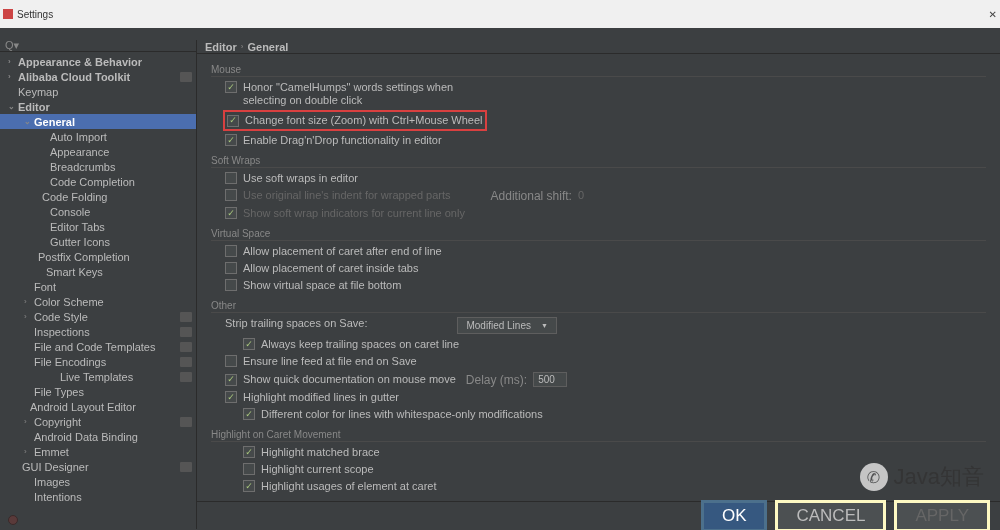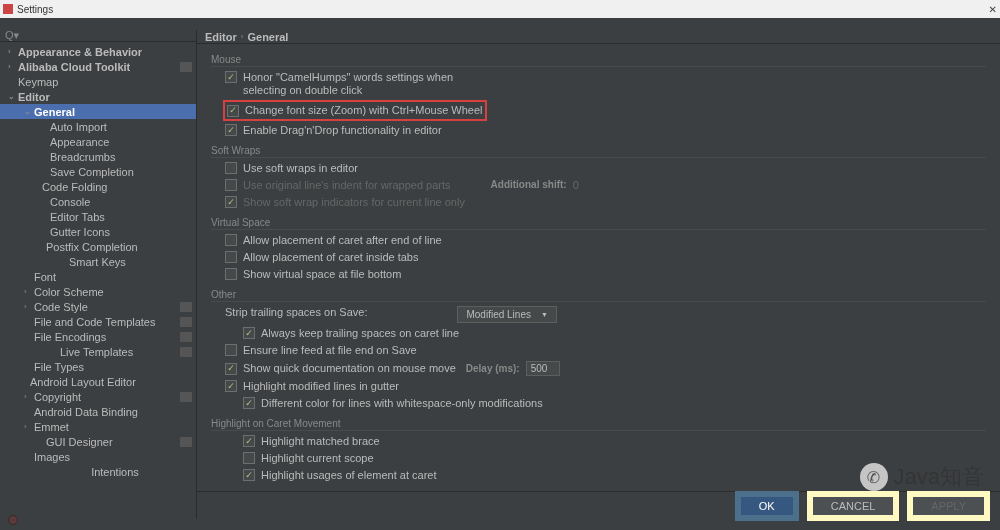--- a/index.html
+++ b/index.html
@@ -1,17 +1,17 @@
 <!DOCTYPE html>
 <html><head>
 <meta charset="utf-8">
 <style>
 * { margin: 0; padding: 0; box-sizing: border-box; font-family: "Segoe UI", Arial, sans-serif; }
 body { width: 1000px; height: 530px; background: #3c3f41; color: #bbbbbb; font-size: 11px; overflow: hidden; position: relative; }
-.titlebar { height: 18px; background: #f0f0f0; color: #333; display: flex; align-items: center; padding: 0 3px; font-size: 10px; }
+.titlebar { height: 28px; background: #f0f0f0; color: #333; display: flex; align-items: center; padding: 0 3px; font-size: 10px; }
 .titlebar-icon { width: 10px; height: 10px; background: #cc4444; margin-right: 4px; }
 .close-x { margin-left: auto; font-size: 10px; cursor: pointer; color: #444; }
 .menustrip { height: 12px; background: #3c3f41; }
 .main { display: flex; height: 489px; }
 .left { width: 197px; background: #3c3f41; border-right: 1px solid #2b2b2b; display: flex; flex-direction: column; }
 .searchbar { height: 12px; border-bottom: 1px solid #2b2b2b; display: flex; align-items: center; padding: 0 5px; color: #888; }
 .tree { flex: 1; overflow-y: auto; padding-top: 2px; }
 .tree-item { display: flex; align-items: center; height: 15px; padding-left: 8px; cursor: pointer; color: #bbbbbb; position: relative; }
 .tree-item.selected { background: #4b6eaf; color: #fff; }
 .tree-item.bold { font-weight: bold; }
@@ -24,25 +24,25 @@
 .content { flex: 1; overflow-y: auto; padding: 4px 14px; }
 .section-title { color: #888; font-size: 10px; margin-top: 6px; margin-bottom: 2px; border-bottom: 1px solid #4a4a4a; padding-bottom: 1px; }
 .opt-row { display: flex; align-items: flex-start; padding: 2px 0 2px 14px; }
 .opt-row.sub { padding-left: 32px; }
 .checkbox { width: 12px; height: 12px; border: 1px solid #6e6e6e; background: #45494a; margin-right: 6px; flex-shrink: 0; display: flex; align-items: center; justify-content: center; cursor: pointer; }
 .checkbox.checked::after { content: "✓"; color: #a9c77d; font-size: 9px; line-height: 1; }
 .opt-label { line-height: 13px; }
 .disabled { color: #666; }
 .highlight-box { border: 2px solid #d94040; padding: 2px; margin: 1px 0; display: inline-flex; align-items: center; }
 .inline-input { background: #45494a; border: 1px solid #5e5e5e; color: #bbb; padding: 1px 4px; font-size: 10px; width: 34px; margin-left: 6px; }
-.inline-label { color: #888; margin-left: 10px; font-size: 10px; font-weight: bold; }
+.inline-label { color: #888; margin-left: 10px; font-size: 12px; }
 .select { background: #45494a; border: 1px solid #5e5e5e; color: #bbb; padding: 2px 8px; font-size: 10px; display: inline-flex; align-items: center; min-width: 76px; justify-content: space-between; cursor: pointer; }
 .select-arrow { margin-left: 10px; font-size: 7px; }
 .buttonbar { height: 28px; border-top: 1px solid #2b2b2b; display: flex; align-items: center; justify-content: flex-end; padding: 0 10px; gap: 8px; background: #3c3f41; }
-.btn { padding: 3px 18px; background: #4c5052; border: 6px solid #fef9c3; color: #bbb; font-size: 11px; cursor: pointer; }
+.btn { padding: 3px 18px; background: #4c5052; border: 3px solid #fef9c3; color: #bbb; font-size: 17px; cursor: pointer; }
 .btn.primary { background: #365880; border-color: #4c708c; color: #fff; }
 .btn.disabled { color: #666; }
 .statusdot { position: absolute; bottom: 5px; left: 8px; width: 10px; height: 10px; border-radius: 50%; background: #5a3a3a; border: 1px solid #3a2a2a; }
 .wm { position: absolute; right: 16px; bottom: 38px; display: flex; align-items: center; color: #333; font-size: 22px; font-weight: 500; opacity: 0.85; }
 .wm-icon { width: 28px; height: 28px; border-radius: 50%; background: #ddd; display: flex; align-items: center; justify-content: center; margin-right: 6px; font-size: 16px; color: #555; }
 .tree::-webkit-scrollbar, .content::-webkit-scrollbar { width: 8px; }
 .tree::-webkit-scrollbar-thumb, .content::-webkit-scrollbar-thumb { background: #555; border-radius: 4px; }
 </style>
 </head>
 <body>
@@ -86,61 +86,66 @@
         <div class="tree-item" style="padding-left: 40px;">
           <span class="tree-arrow"></span>
           <span class="tree-label">Appearance</span>
         </div>
         <div class="tree-item" style="padding-left: 40px;">
           <span class="tree-arrow"></span>
           <span class="tree-label">Breadcrumbs</span>
         </div>
         <div class="tree-item" style="padding-left: 40px;">
           <span class="tree-arrow"></span>
-          <span class="tree-label">Save Completion</span>
+          <span class="tree-label">Code Completion</span>
         </div>
         <div class="tree-item" style="padding-left: 32px;">
           <span class="tree-arrow"></span>
           <span class="tree-label">Code Folding</span>
         </div>
         <div class="tree-item" style="padding-left: 40px;">
           <span class="tree-arrow"></span>
           <span class="tree-label">Console</span>
         </div>
         <div class="tree-item" style="padding-left: 40px;">
           <span class="tree-arrow"></span>
           <span class="tree-label">Editor Tabs</span>
         </div>
         <div class="tree-item" style="padding-left: 40px;">
           <span class="tree-arrow"></span>
           <span class="tree-label">Gutter Icons</span>
         </div>
+        <div class="tree-item" style="padding-left: 28px;">
+          <span class="tree-arrow"></span>
+          <span class="tree-label">Postfix Completion</span>
+        </div>
         <div class="tree-item" style="padding-left: 36px;">
           <span class="tree-arrow"></span>
-          <span class="tree-label">Postfix Completion</span>
-        </div>
-        <div class="tree-item" style="padding-left: 59px;">
-          <span class="tree-arrow"></span>
           <span class="tree-label">Smart Keys</span>
         </div>
         <div class="tree-item" style="padding-left: 24px;">
           <span class="tree-arrow"></span>
           <span class="tree-label">Font</span>
         </div>
         <div class="tree-item" style="padding-left: 24px;">
           <span class="tree-arrow">›</span>
           <span class="tree-label">Color Scheme</span>
         </div>
         <div class="tree-item" style="padding-left: 24px;">
           <span class="tree-arrow">›</span>
           <span class="tree-label">Code Style</span>
           <span class="ext-icon"></span>
         </div>
         <div class="tree-item" style="padding-left: 24px;">
           <span class="tree-arrow"></span>
+          <span class="tree-label">Inspections</span>
+          <span class="ext-icon"></span>
+        </div>
+        <div class="tree-item" style="padding-left: 24px;">
+          <span class="tree-arrow"></span>
           <span class="tree-label">File and Code Templates</span>
           <span class="ext-icon"></span>
         </div>
         <div class="tree-item" style="padding-left: 24px;">
           <span class="tree-arrow"></span>
           <span class="tree-label">File Encodings</span>
           <span class="ext-icon"></span>
         </div>
         <div class="tree-item" style="padding-left: 41px; margin-left: 9px;">
           <span class="tree-arrow"></span>
@@ -161,30 +166,30 @@
           <span class="ext-icon"></span>
         </div>
         <div class="tree-item" style="padding-left: 24px;">
           <span class="tree-arrow"></span>
           <span class="tree-label">Android Data Binding</span>
         </div>
         <div class="tree-item" style="padding-left: 24px;">
           <span class="tree-arrow">›</span>
           <span class="tree-label">Emmet</span>
         </div>
-        <div class="tree-item" style="padding-left: 36px;">
+        <div class="tree-item" style="padding-left: 12px;">
           <span class="tree-arrow"></span>
           <span class="tree-label">GUI Designer</span>
           <span class="ext-icon"></span>
         </div>
         <div class="tree-item" style="padding-left: 24px;">
           <span class="tree-arrow"></span>
           <span class="tree-label">Images</span>
         </div>
-        <div class="tree-item" style="padding-left: 24px; text-align: center;">
+        <div class="tree-item" style="padding-left: 24px;">
           <span class="tree-arrow"></span>
           <span class="tree-label">Intentions</span>
         </div>
       </div>
   </div>
 
   <div class="right">
     <div class="breadcrumb">
       <span>Editor</span>
       <span class="bc-sep">›</span>

